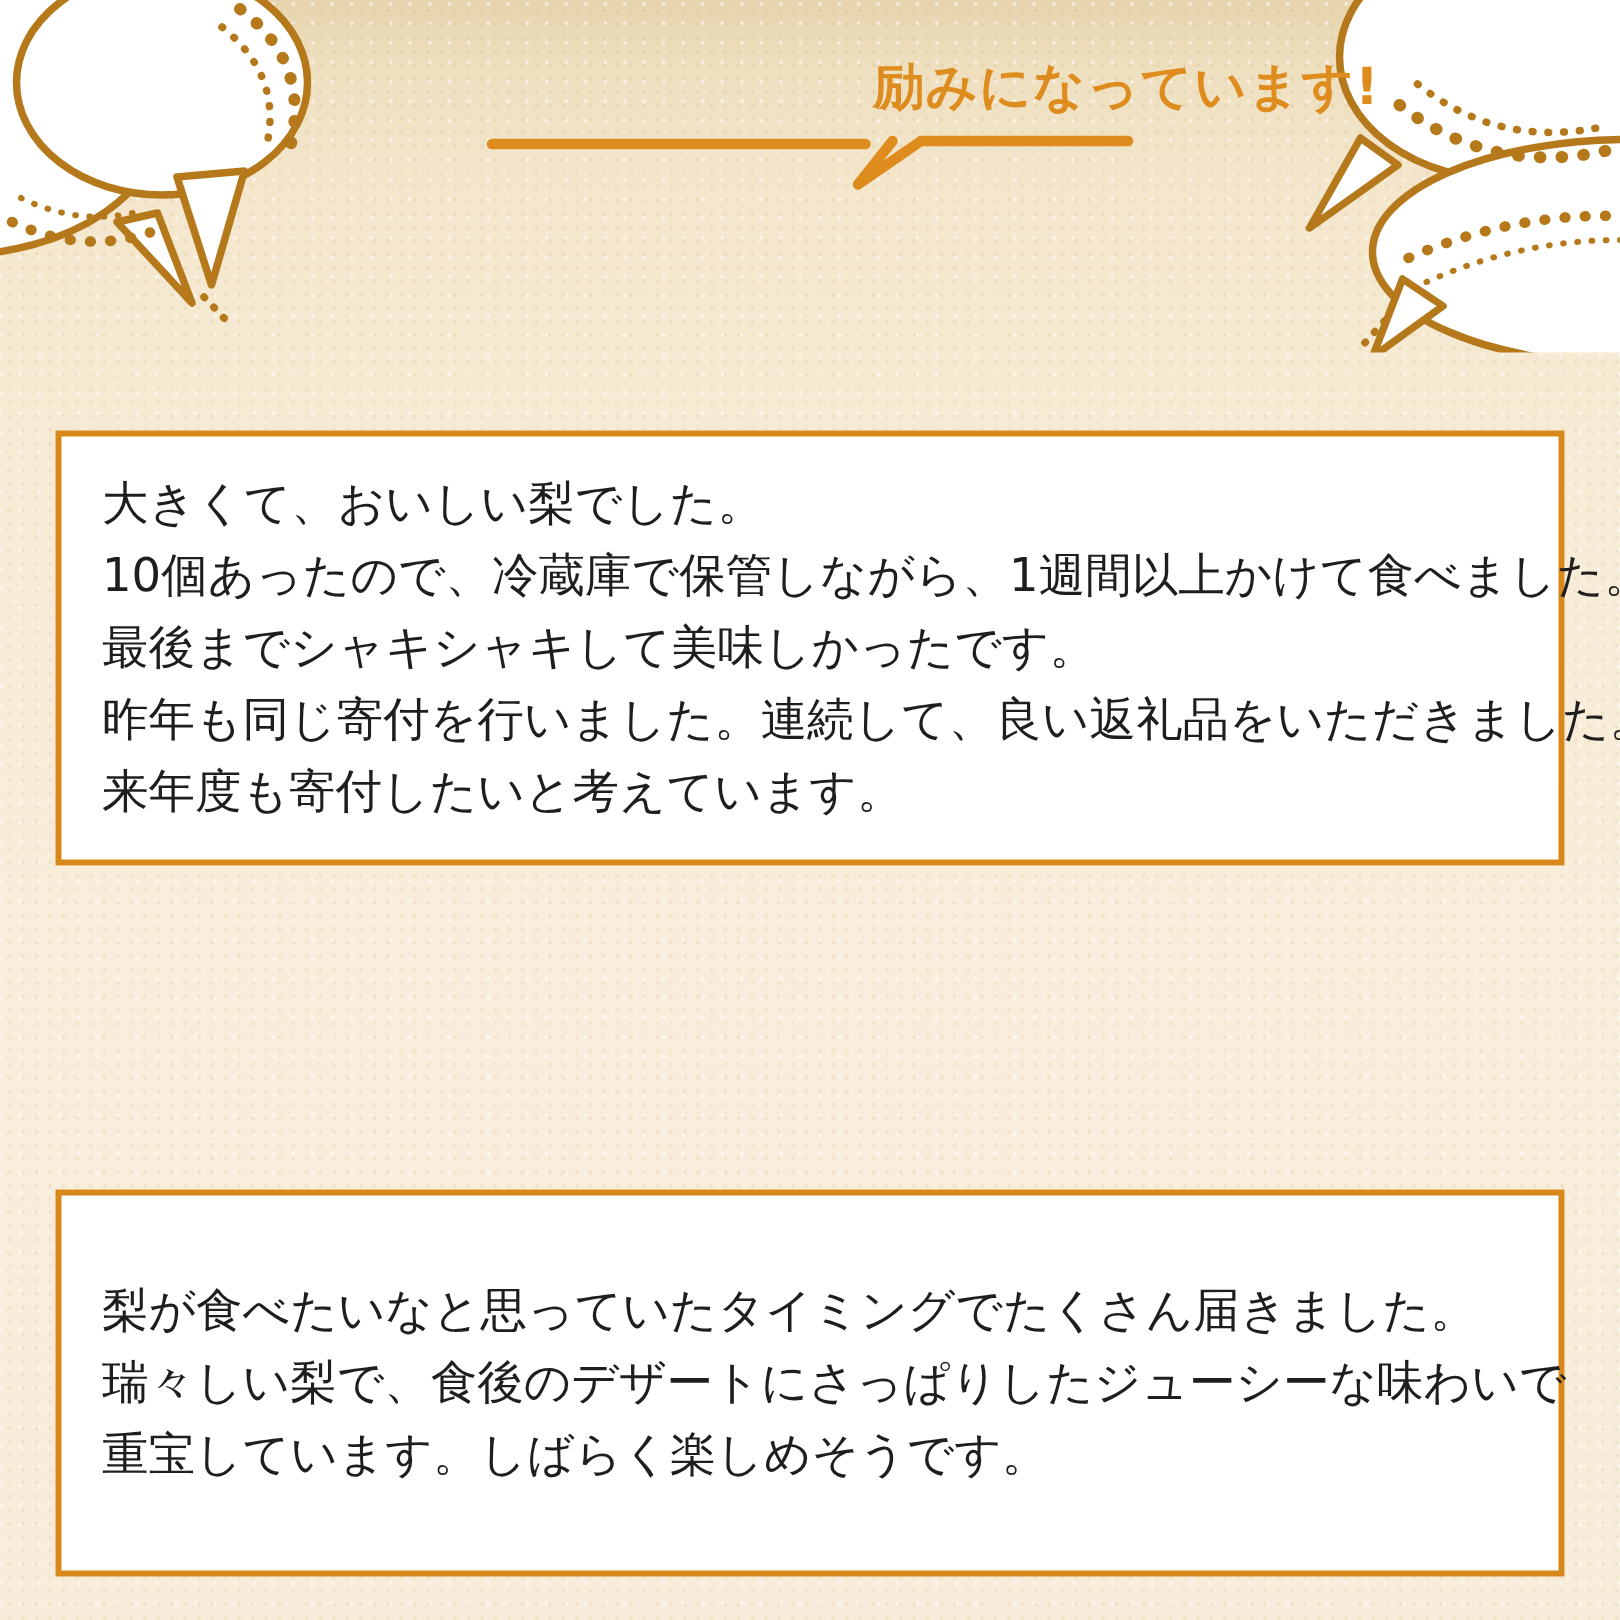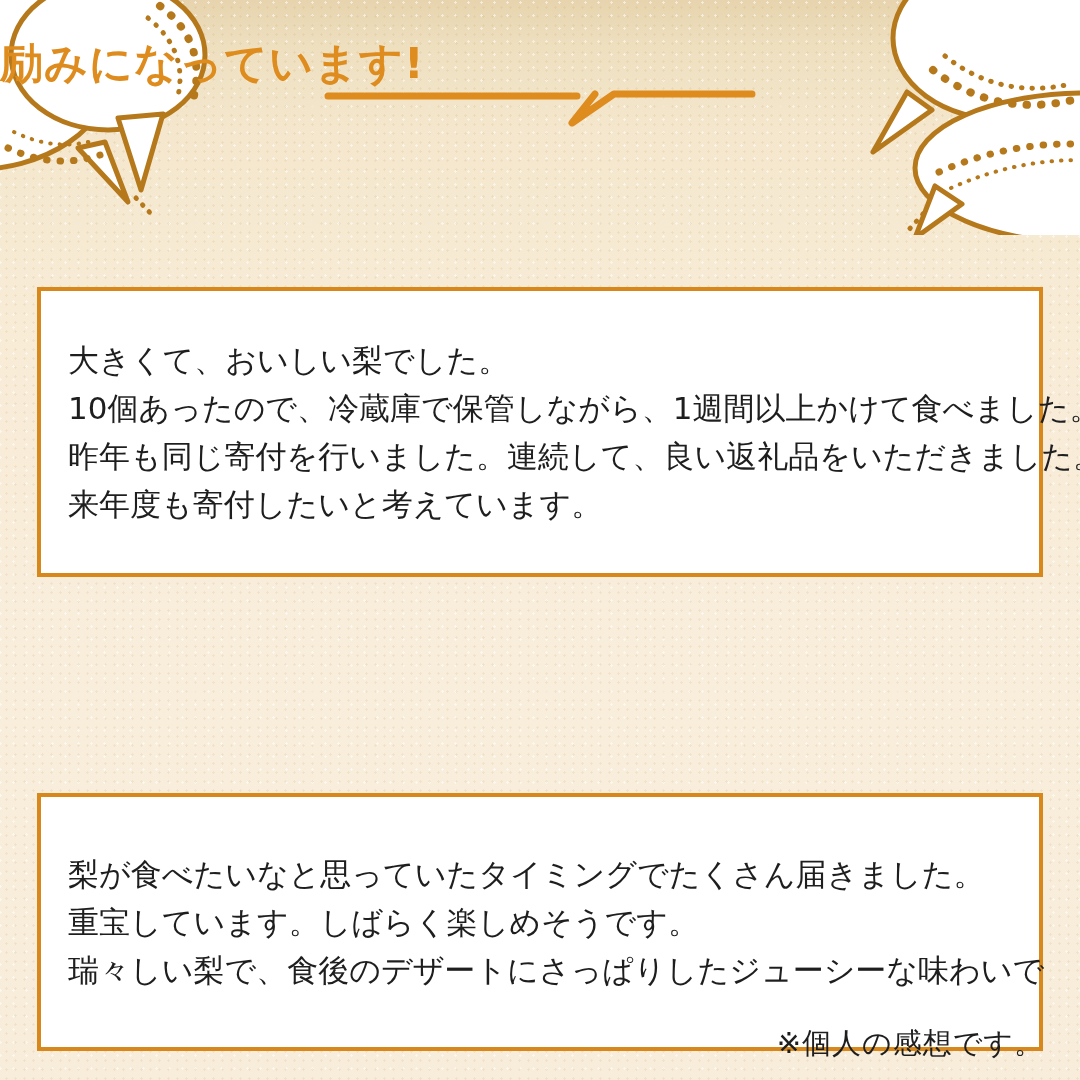--- a/index.html
+++ b/index.html
@@ -19,22 +19,22 @@
       radial-gradient(rgba(255,255,255,0.55) 1px,transparent 1.2px);
     background-size:9px 9px,13px 13px;
     background-position:2px 3px,7px 9px;
   }
   .bubble-deco{position:absolute;top:0;}
   .bubble-deco.left{left:0;}
   .bubble-deco.right{right:0;}
 
   .tagline{
     position:absolute;top:40px;left:0;width:920px;
-    text-align:left;
-    font-size:43px;font-weight:bold;letter-spacing:1px;
+    text-align:right;
+    font-size:34px;font-weight:bold;letter-spacing:1px;
     color:#de8c1e;line-height:1.1;
   }
   .tagline-underline{
     position:absolute;top:90px;left:50%;transform:translateX(-50%);
   }
   .page-title{
     position:absolute;top:150px;left:0;width:1080px;
     text-align:center;
     font-size:96px;font-weight:bold;letter-spacing:3px;
     color:#de8c1e;line-height:1.15;
@@ -101,25 +101,25 @@
 
   <div class="tagline">励みになっています!</div>
   <svg class="tagline-underline" width="432" height="40" viewBox="0 0 432 40">
     <path d="M4,6 L253,6 M271,4 L248,33 L290,4 L428,4" fill="none" stroke="#DE8C1E" stroke-width="7" stroke-linecap="round" stroke-linejoin="round"></path>
   </svg>
 
 
   <article class="review-card card-1">
     <p>大きくて、おいしい梨でした。</p>
     <p>10個あったので、冷蔵庫で保管しながら、1週間以上かけて食べました。</p>
+    <p>最後までシャキシャキして美味しかったです。</p>
     <p>昨年も同じ寄付を行いました。連続して、良い返礼品をいただきました。</p>
     <p>来年度も寄付したいと考えています。</p>
   </article>
 
 
   <article class="review-card card-3">
     <p>梨が食べたいなと思っていたタイミングでたくさん届きました。</p>
+    <p>瑞々しい梨で、食後のデザートにさっぱりしたジューシーな味わいで</p>
     <p>重宝しています。しばらく楽しめそうです。</p>
-    <p>瑞々しい梨で、食後のデザートにさっぱりしたジューシーな味わいで</p>
   </article>
 
-  <div class="footnote">※個人の感想です。</div>
 </div>
 
 </body></html>

